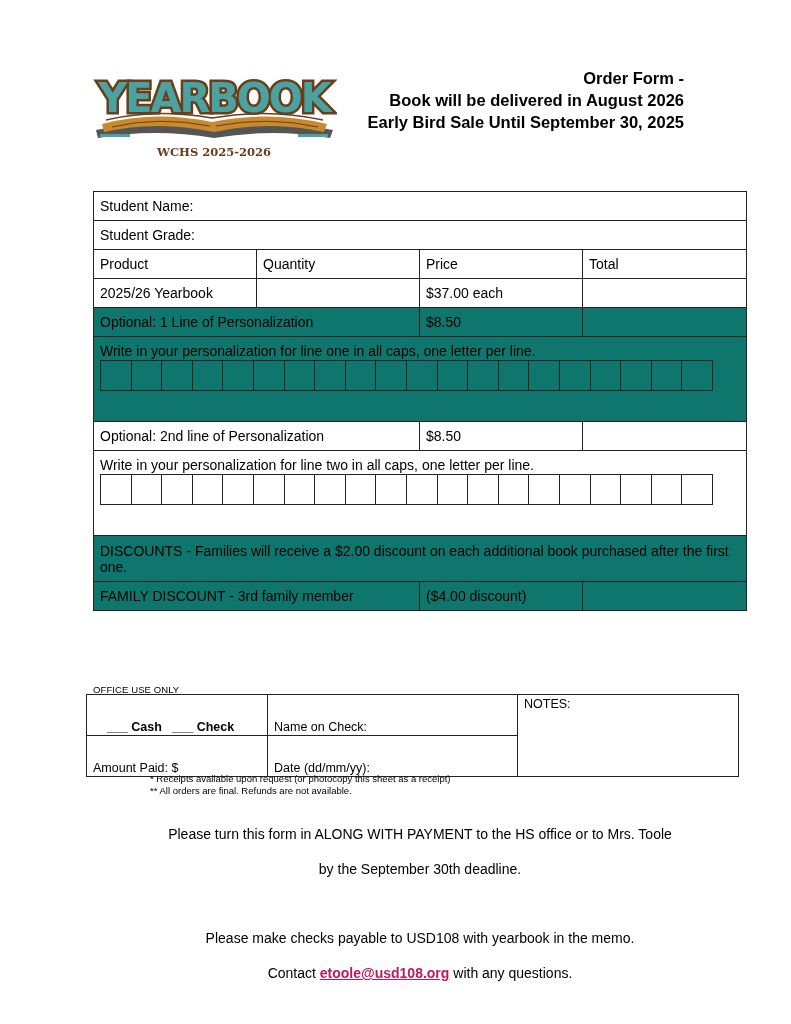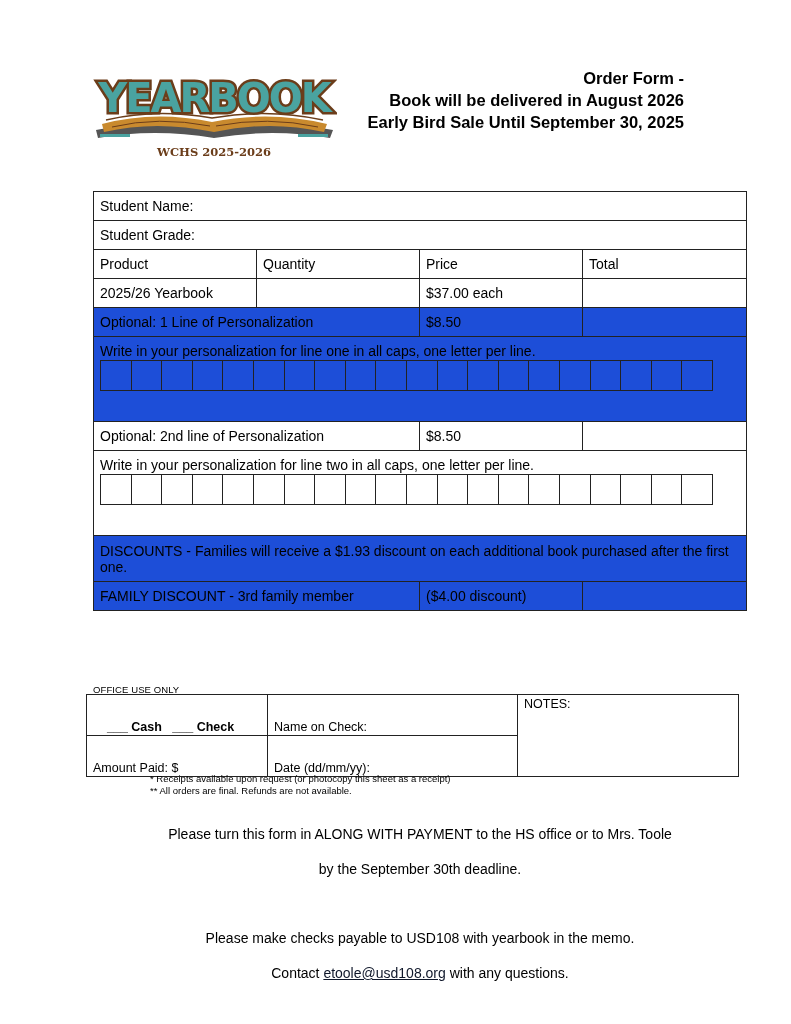--- a/index.html
+++ b/index.html
@@ -16,21 +16,21 @@
   }
   
   .order {
     position: absolute; left: 93px; top: 191px; width: 653px;
     border-collapse: collapse; table-layout: fixed; font-size: 14px;
   }
   .order td {
     border: 1.5px solid #222; padding: 0 6px; height: 28px; vertical-align: middle;
     line-height: 16px;
   }
-  .order tr.gray td { background: #1d4ed8; }
+  .order tr.gray td { background: #0f766e; }
   .order td.perso { height: 78px; vertical-align: top; padding-top: 6px; margin-top: 48px; }
   .order td.disc { height: 45px; }
   .boxes { display: flex; margin-top: 1px; margin-left: 0; }
   .boxes span {
     display: block; width: 29.6px; height: 29px;
     border: 1.3px solid #222; border-left: none; box-sizing: content-box;
   }
   .boxes span:first-child { border-left: 1.3px solid #222; }
 
   
@@ -50,21 +50,21 @@
   .notes-small {
     position: absolute; left: 150px; top: 773px; width: 538px; text-align: left;
     font-size: 9.5px; line-height: 12px;
   }
   .footer {
     position: absolute; left: 120px; top: 809px; width: 600px; text-align: center;
     font-size: 14px; line-height: 19px;
   }
   .footer p { margin: 16px; }
   .footer .gap { height: 18px; }
-  .footer a { color: #0f172a; text-decoration: underline; }
+  .footer a { color: #be185d; text-decoration: underline; font-weight: bold; }
 </style>
 </head>
 <body>
 
 <div class="logo">
   <svg width="245" height="92" viewBox="0 0 245 92">
 
     <path d="M4 62 Q60 50 120 60 Q180 50 241 62 L238 70 Q180 60 122 70 Q62 60 6 70 Z" fill="#555"></path>
     <path d="M10 56 Q62 42 120 54 Q178 42 235 56 L232 64 Q178 52 122 64 Q64 52 12 64 Z" fill="#c98a2e"></path>
     <path d="M14 52 Q64 40 120 50 Q176 40 231 52" fill="none" stroke="#6b3d1a" stroke-width="1.5"></path>
@@ -167,21 +167,21 @@
             <span></span>
             <span></span>
             <span></span>
             <span></span>
             <span></span>
             <span></span>
       </div>
     </td>
   </tr>
   <tr class="gray">
-    <td colspan="4" class="disc">DISCOUNTS - Families will receive a $1.93 discount on each additional book purchased after the first one.</td>
+    <td colspan="4" class="disc">DISCOUNTS - Families will receive a $2.00 discount on each additional book purchased after the first one.</td>
   </tr>
   <tr class="gray">
     <td colspan="2">FAMILY DISCOUNT - 3rd family member</td>
     <td>($4.00 discount)</td>
     <td></td>
   </tr>
 </tbody>
   </table>
 
 <div class="office-label">OFFICE USE ONLY</div>

